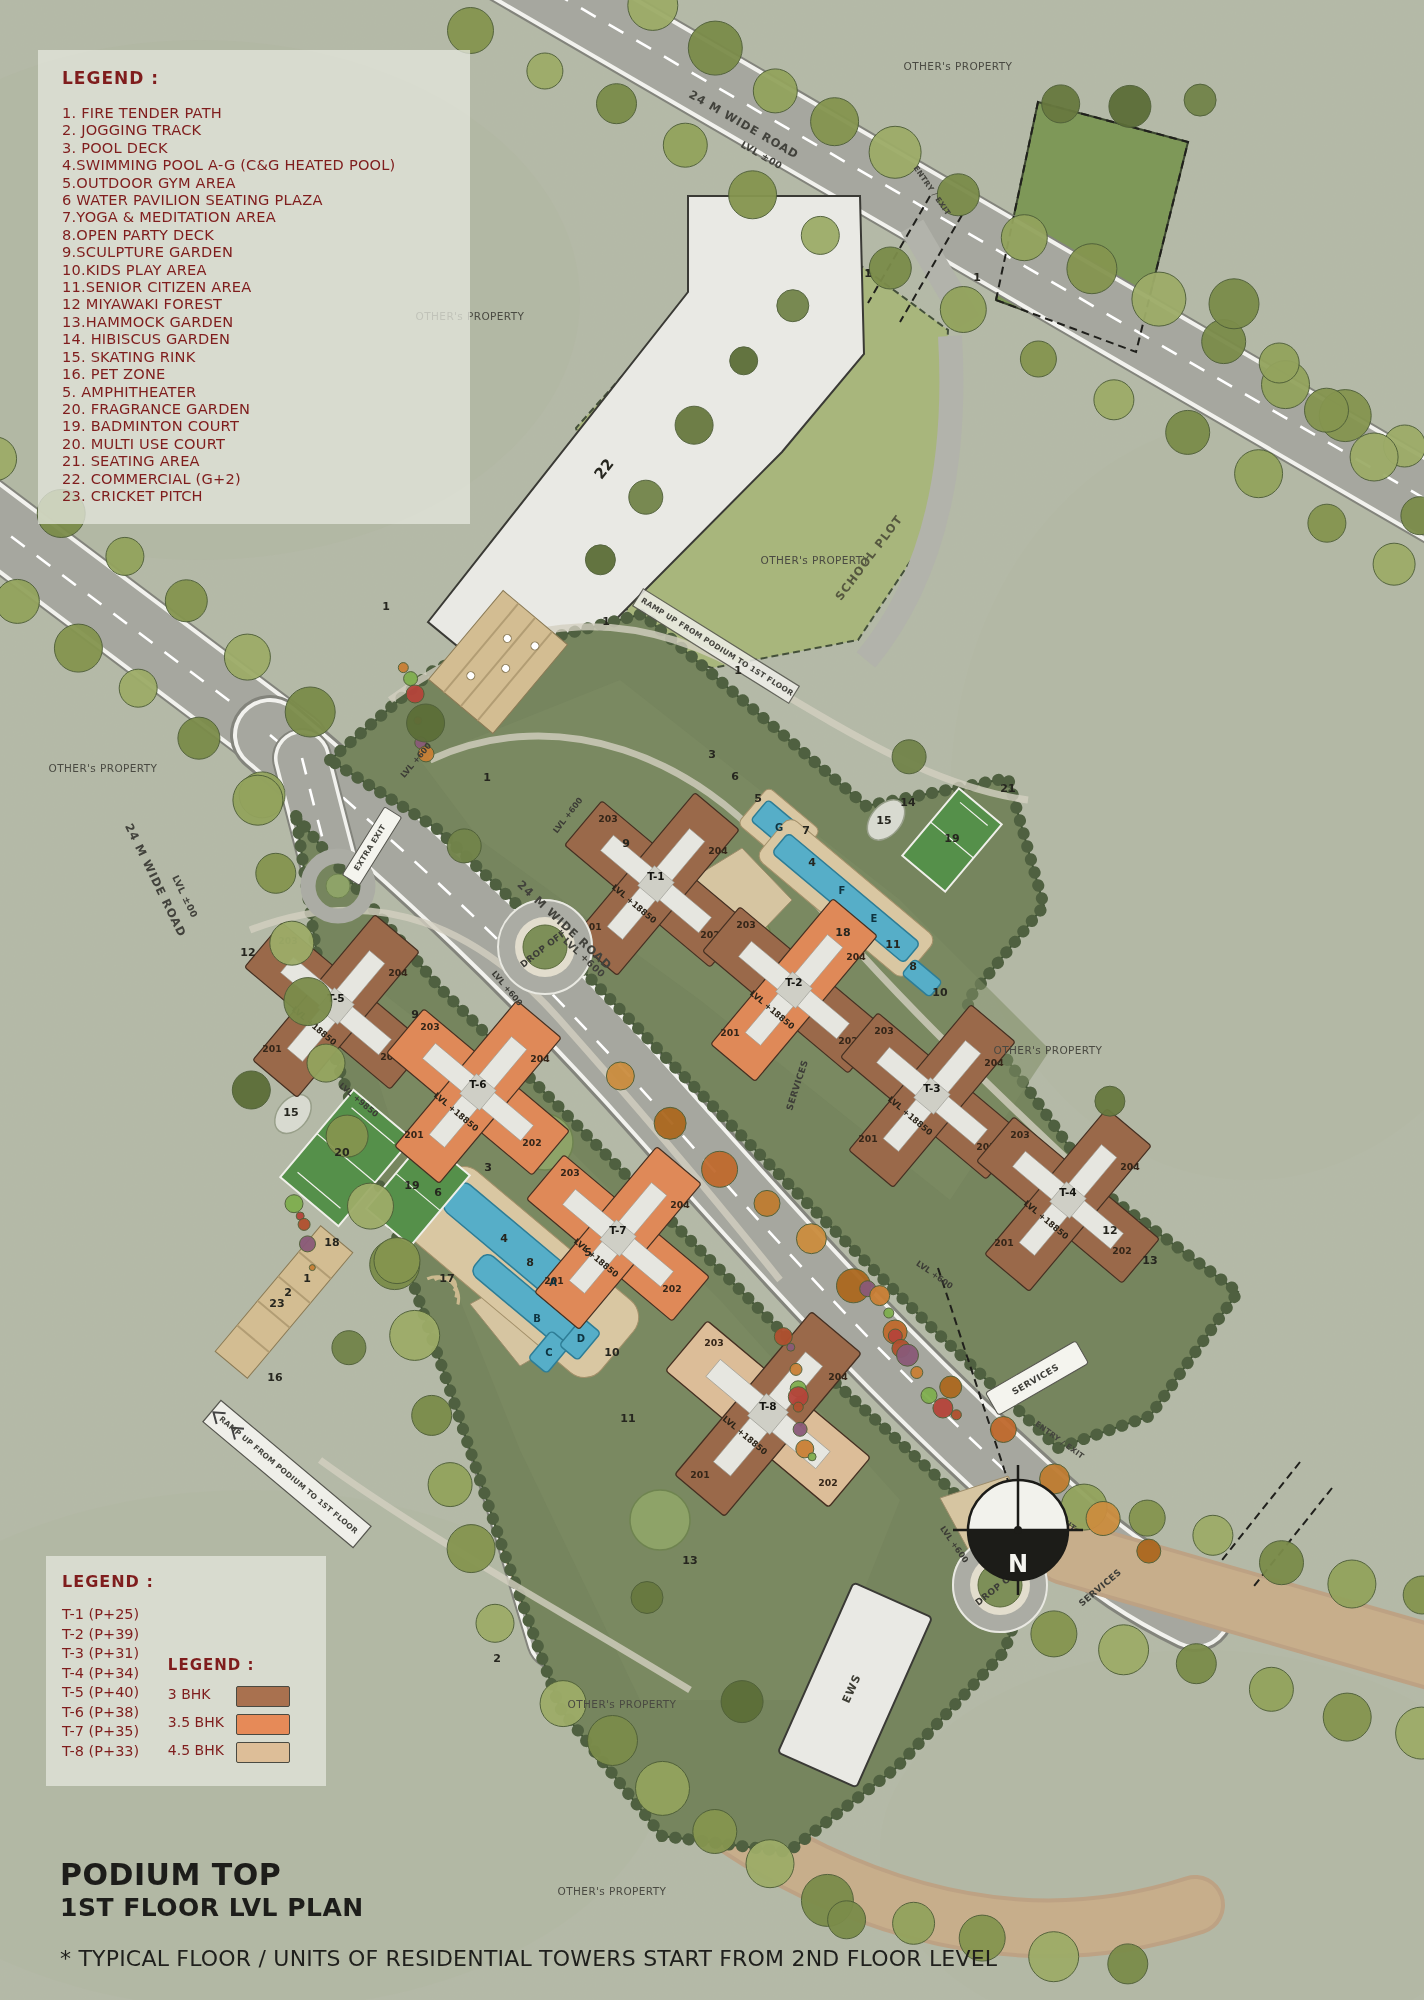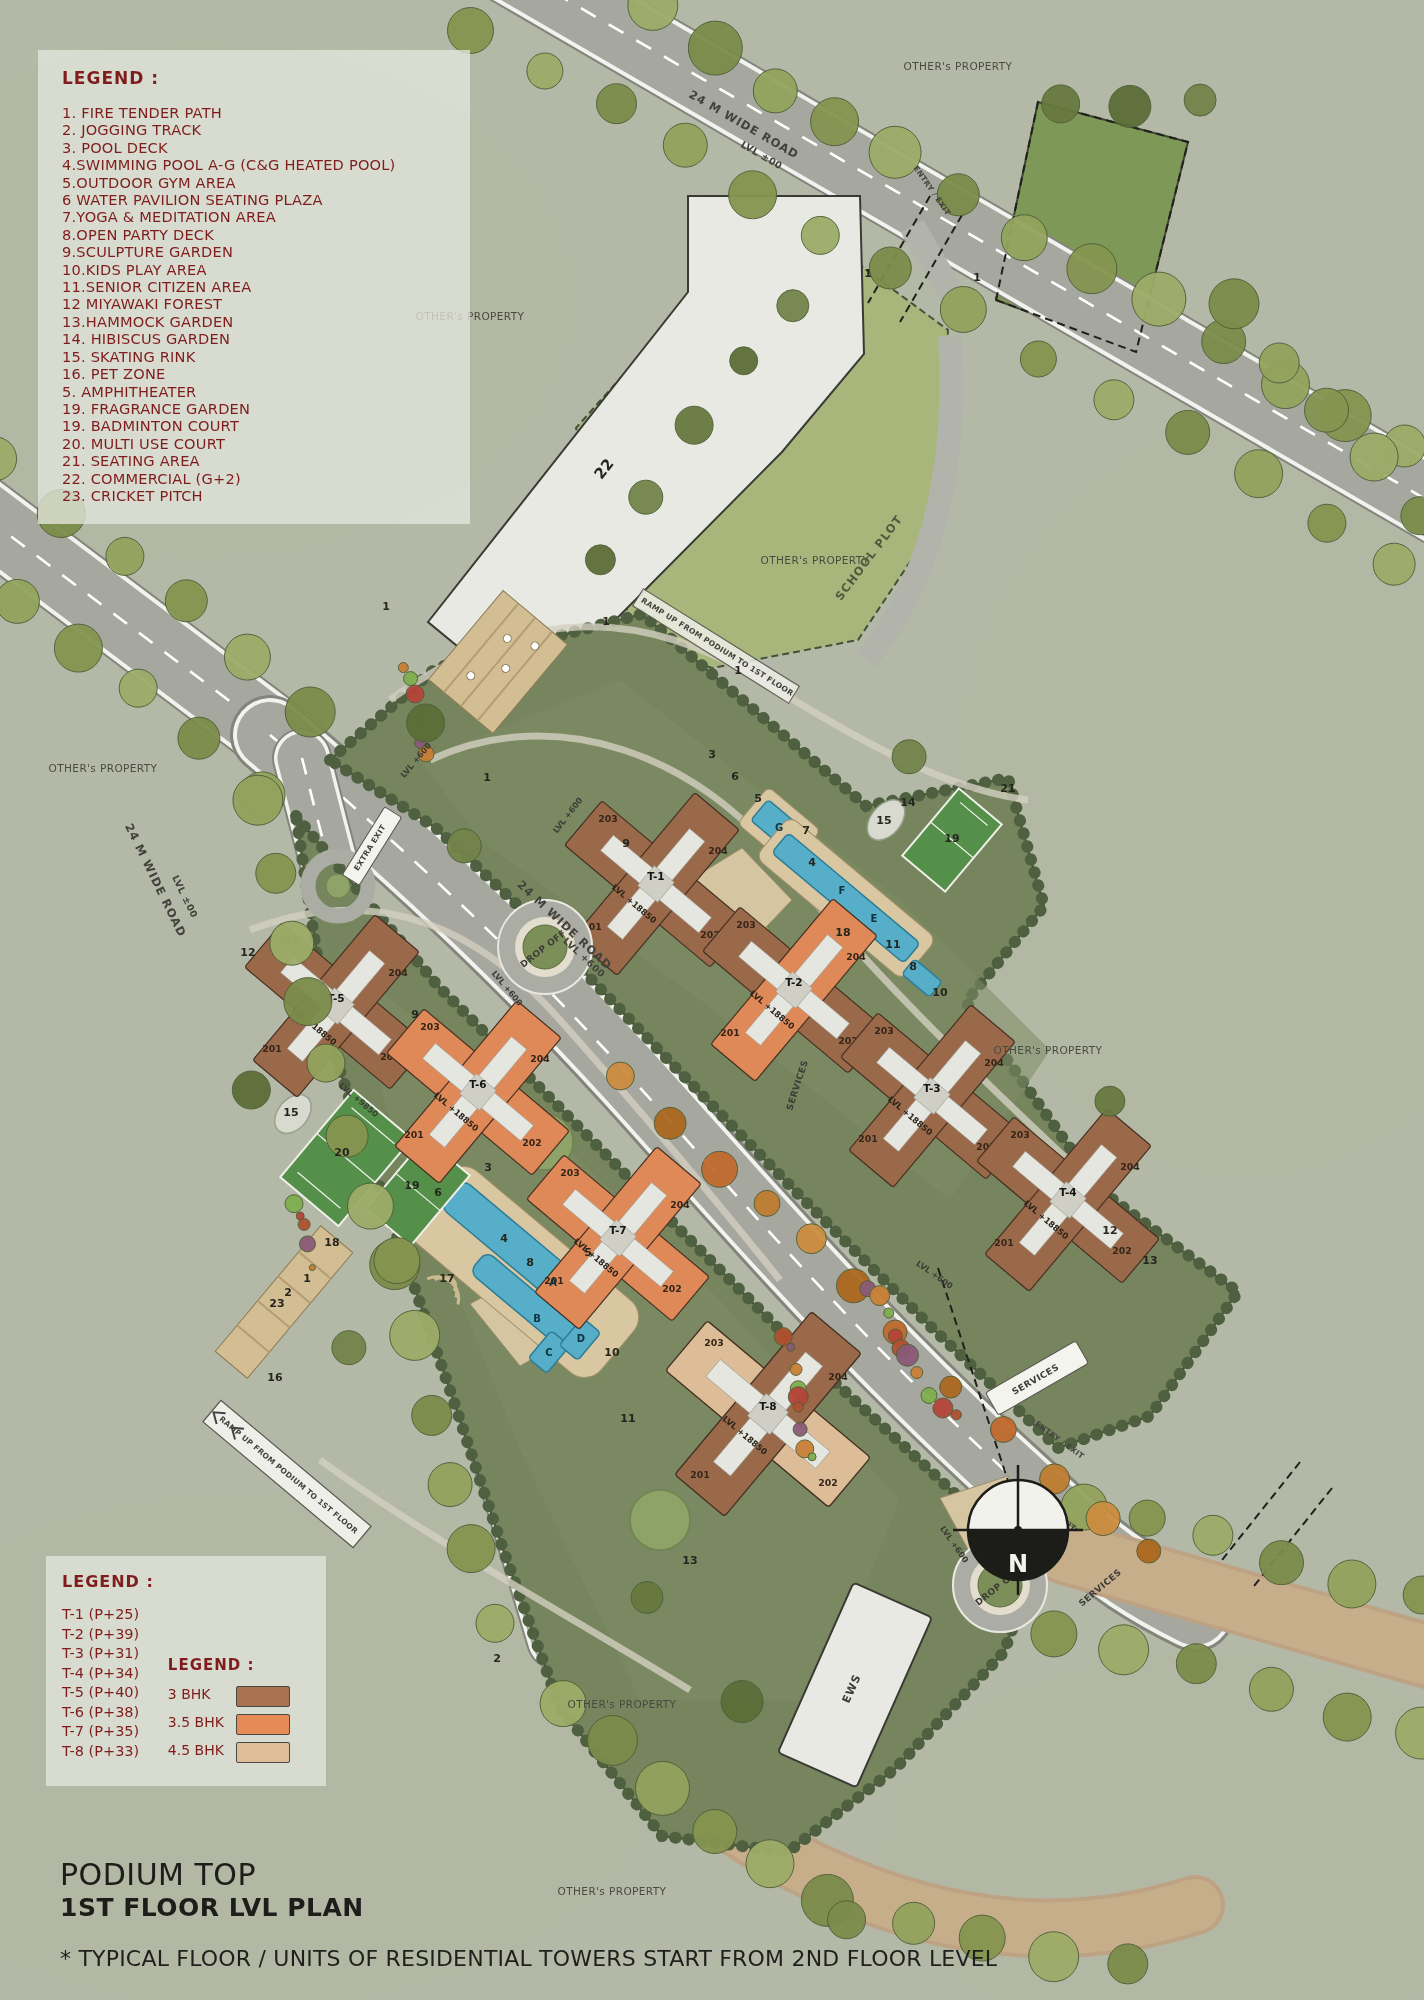--- a/index.html
+++ b/index.html
@@ -70,21 +70,21 @@
   .legend-top .item{font-size:14.6px;font-weight:500;line-height:17.4px;letter-spacing:.2px;white-space:nowrap;}
   .legend-bottom{left:46px;top:1556px;width:250px;padding:16px 14px 16px 16px;display:flex;gap:14px;}
   .lb-col1 .ttl{font-size:16px;font-weight:600;letter-spacing:1px;margin-bottom:14px;}
   .lb-col1 .item{font-size:14.5px;font-weight:500;line-height:19.5px;white-space:nowrap;}
   .lb-col2{margin-top:84px;}
   .lb-col2 .ttl{font-size:15px;font-weight:600;letter-spacing:1px;margin-bottom:12px;}
   .unit-row{display:flex;align-items:flex-start;gap:10px;margin-bottom:7px;}
   .unit-row .ulabel{font-size:14px;font-weight:500;width:58px;white-space:nowrap;}
   .swatch{width:52px;height:19px;border:1.5px solid #4a4a42;border-radius:2px;}
   .titleblock{position:absolute;left:60px;top:1858px;color:#1d1d1a;}
-  .titleblock .l1{font-size:30px;font-weight:400;letter-spacing:.5px;line-height:34px;}
+  .titleblock .l1{font-size:30px;font-weight:700;letter-spacing:.5px;line-height:34px;}
   .titleblock .l2{font-size:25px;font-weight:600;letter-spacing:.5px;line-height:32px;}
   .footnote{position:absolute;left:60px;top:1946px;font-size:22px;font-weight:500;color:#1f1f1c;letter-spacing:.2px;}
 </style>
 </head>
 <body>
 
 <div class="stage">
 <svg width="1424" height="2000" viewBox="0 0 1424 2000">
   <defs>
     <filter id="grain">
@@ -665,21 +665,21 @@
   <div class="item">8.OPEN PARTY DECK</div>
   <div class="item">9.SCULPTURE GARDEN</div>
   <div class="item">10.KIDS PLAY AREA</div>
   <div class="item">11.SENIOR CITIZEN AREA</div>
   <div class="item">12 MIYAWAKI FOREST</div>
   <div class="item">13.HAMMOCK GARDEN</div>
   <div class="item">14. HIBISCUS GARDEN</div>
   <div class="item">15. SKATING RINK</div>
   <div class="item">16. PET ZONE</div>
   <div class="item">5. AMPHITHEATER</div>
-  <div class="item">19. FRAGRANCE GARDEN</div>
+  <div class="item">20. FRAGRANCE GARDEN</div>
   <div class="item">19. BADMINTON COURT</div>
   <div class="item">20. MULTI USE COURT</div>
   <div class="item">21. SEATING AREA</div>
   <div class="item">22. COMMERCIAL (G+2)</div>
   <div class="item">23. CRICKET PITCH</div>
 </div>
 
 <div class="panel legend-bottom">
   <div class="lb-col1">
     <div class="ttl">LEGEND :</div>

